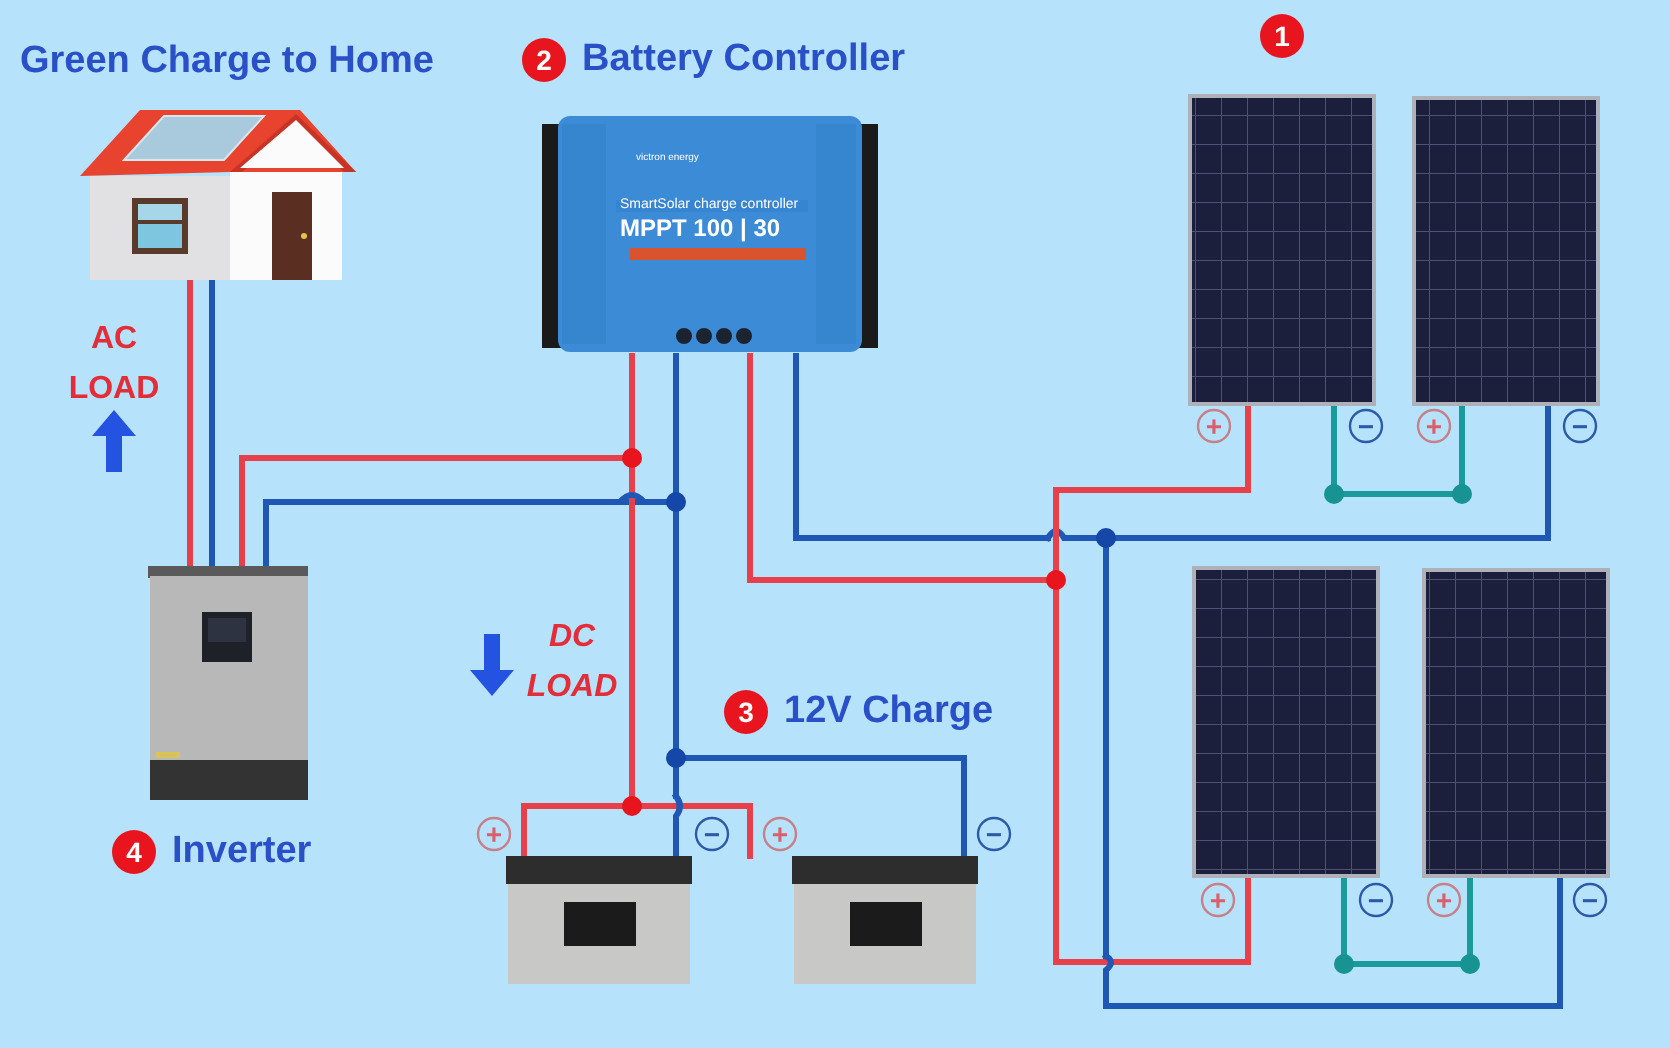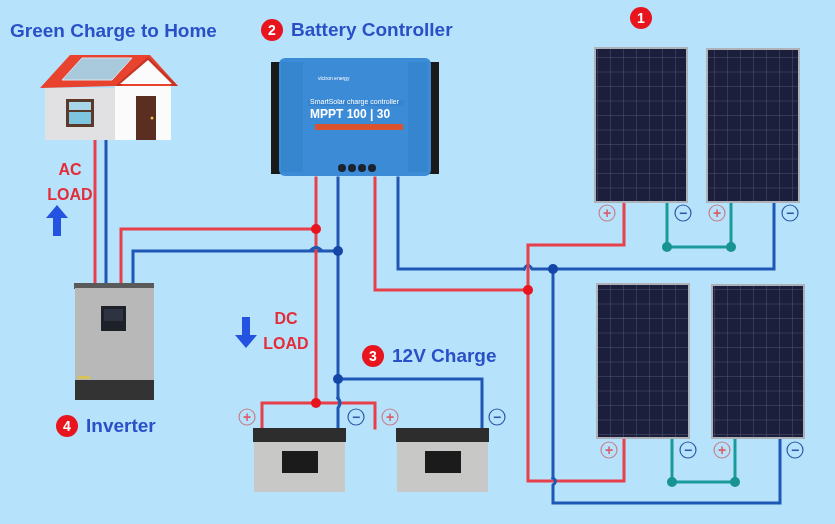--- a/index.html
+++ b/index.html
@@ -210,22 +210,22 @@
 </div>
 <div class="title" style="left:362px; top:345px;">
   <span class="badge">3</span>
   <span>12V Charge</span>
 </div>
 <div class="title" style="left:56px; top:415px;">
   <span class="badge">4</span>
   <span>Inverter</span>
 </div>
 
-<div class="load" style="left:28px; top:157px; width:58px;margin-left:13px;">
+<div class="load" style="left:28px; top:157px; width:58px;">
   <div>AC</div>
   <div>LOAD</div>
 </div>
-<div class="load" style="left:258px; top:306px; width:56px;">
+<div class="load" style="left:258px; top:306px; width:56px;font-style:italic;">
   <div>DC</div>
   <div>LOAD</div>
 </div>
 
 </div>
 
 </body></html>

